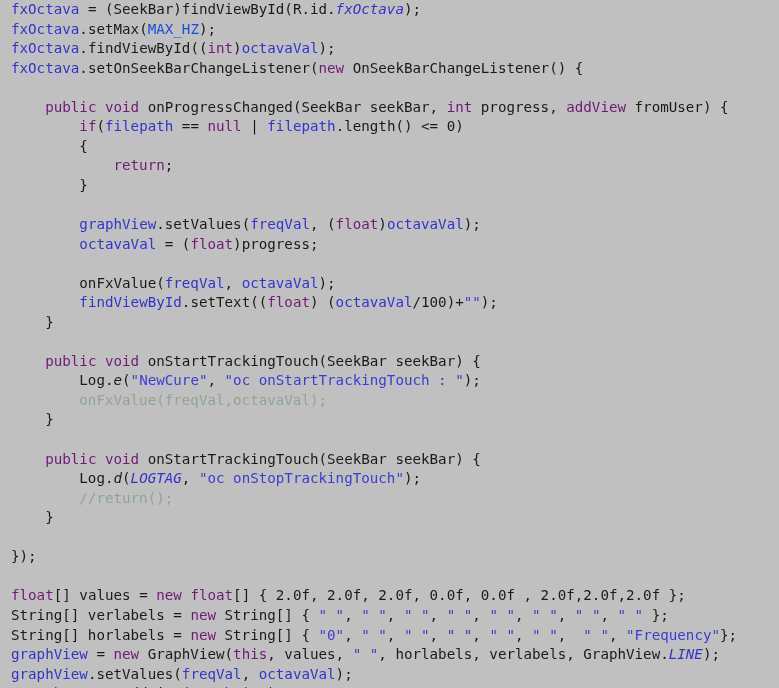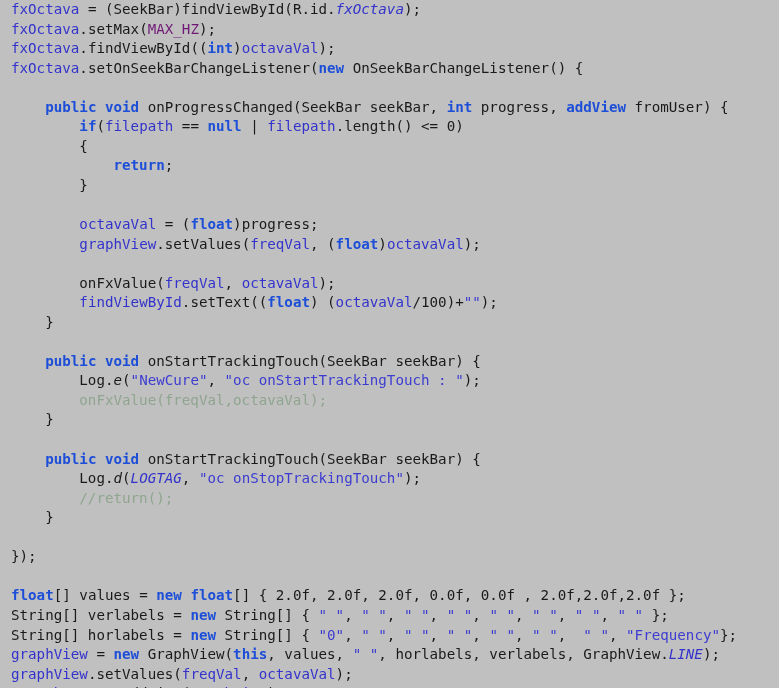--- a/index.html
+++ b/index.html
@@ -25,44 +25,44 @@
     line-height: 19.55px;
     font-size: 14.2px;
     white-space: pre;
     padding-left: 11px;
     color: #1a1a1a;
     letter-spacing: 0px;
   }
   
   .t-plain    { color: #1a1a1a; }
   .t-field    { color: #3333cc; }
-  .t-static   { color: #701a75; text-align: right; }
-  .t-keyword  { color: #1d4ed8; font-weight: bold; }
+  .t-static   { color: #1d4ed8; text-align: right; }
+  .t-keyword  { color: #701a75; font-weight: normal; }
   .t-string   { color: #3c3cd0; }
   .t-italic   { color: #3333cc; font-style: italic; }
   .t-italicm  { color: #1a1a1a; font-style: italic; }
   .t-comment  { color: #8fa58f; }
 </style>
 </head>
 <body>
 
 <div id="code-view">
     <div class="code-line"><span class="t-field">fxOctava</span><span class="t-plain"> = (SeekBar)findViewById(R.id.</span><span class="t-italic">fxOctava</span><span class="t-plain">);</span></div>
     <div class="code-line"><span class="t-field">fxOctava</span><span class="t-plain">.setMax(</span><span class="t-static">MAX_HZ</span><span class="t-plain">);</span></div>
     <div class="code-line"><span class="t-field">fxOctava</span><span class="t-plain">.findViewById((</span><span class="t-keyword">int</span><span class="t-plain">)</span><span class="t-field">octavaVal</span><span class="t-plain">);</span></div>
     <div class="code-line"><span class="t-field">fxOctava</span><span class="t-plain">.setOnSeekBarChangeListener(</span><span class="t-keyword">new</span><span class="t-plain"> OnSeekBarChangeListener() {</span></div>
     <div class="code-line"><span class="t-plain"></span></div>
     <div class="code-line"><span class="t-plain">    </span><span class="t-keyword">public</span><span class="t-plain"> </span><span class="t-keyword">void</span><span class="t-plain"> onProgressChanged(SeekBar seekBar, </span><span class="t-keyword">int</span><span class="t-plain"> progress, </span><span class="t-keyword">addView</span><span class="t-plain"> fromUser) {</span></div>
     <div class="code-line"><span class="t-plain">        </span><span class="t-keyword">if</span><span class="t-plain">(</span><span class="t-field">filepath</span><span class="t-plain"> == </span><span class="t-keyword">null</span><span class="t-plain"> | </span><span class="t-field">filepath</span><span class="t-plain">.length() &lt;= 0)</span></div>
     <div class="code-line"><span class="t-plain">        {</span></div>
     <div class="code-line"><span class="t-plain">            </span><span class="t-keyword">return</span><span class="t-plain">;</span></div>
     <div class="code-line"><span class="t-plain">        }</span></div>
     <div class="code-line"><span class="t-plain"></span></div>
+    <div class="code-line"><span class="t-plain">        </span><span class="t-field">graphView</span><span class="t-plain">.setValues(</span><span class="t-field">freqVal</span><span class="t-plain">, (</span><span class="t-keyword">float</span><span class="t-plain">)</span><span class="t-field">octavaVal</span><span class="t-plain">);</span></div>
     <div class="code-line"><span class="t-plain">        </span><span class="t-field">octavaVal</span><span class="t-plain"> = (</span><span class="t-keyword">float</span><span class="t-plain">)progress;</span></div>
-    <div class="code-line"><span class="t-plain">        </span><span class="t-field">graphView</span><span class="t-plain">.setValues(</span><span class="t-field">freqVal</span><span class="t-plain">, (</span><span class="t-keyword">float</span><span class="t-plain">)</span><span class="t-field">octavaVal</span><span class="t-plain">);</span></div>
     <div class="code-line"><span class="t-plain"></span></div>
     <div class="code-line"><span class="t-plain">        onFxValue(</span><span class="t-field">freqVal</span><span class="t-plain">, </span><span class="t-field">octavaVal</span><span class="t-plain">);</span></div>
     <div class="code-line"><span class="t-plain">        </span><span class="t-field">findViewById</span><span class="t-plain">.setText((</span><span class="t-keyword">float</span><span class="t-plain">) (</span><span class="t-field">octavaVal</span><span class="t-plain">/100)+</span><span class="t-string">""</span><span class="t-plain">);</span></div>
     <div class="code-line"><span class="t-plain">    }</span></div>
     <div class="code-line"><span class="t-plain"></span></div>
     <div class="code-line"><span class="t-plain">    </span><span class="t-keyword">public</span><span class="t-plain"> </span><span class="t-keyword">void</span><span class="t-plain"> onStartTrackingTouch(SeekBar seekBar) {</span></div>
     <div class="code-line"><span class="t-plain">        Log.</span><span class="t-italicm">e</span><span class="t-plain">(</span><span class="t-string">"NewCure"</span><span class="t-plain">, </span><span class="t-string">"oc onStartTrackingTouch : "</span><span class="t-plain">);</span></div>
     <div class="code-line"><span class="t-comment">        onFxValue(freqVal,octavaVal);</span></div>
     <div class="code-line"><span class="t-plain">    }</span></div>
     <div class="code-line"><span class="t-plain"></span></div>

